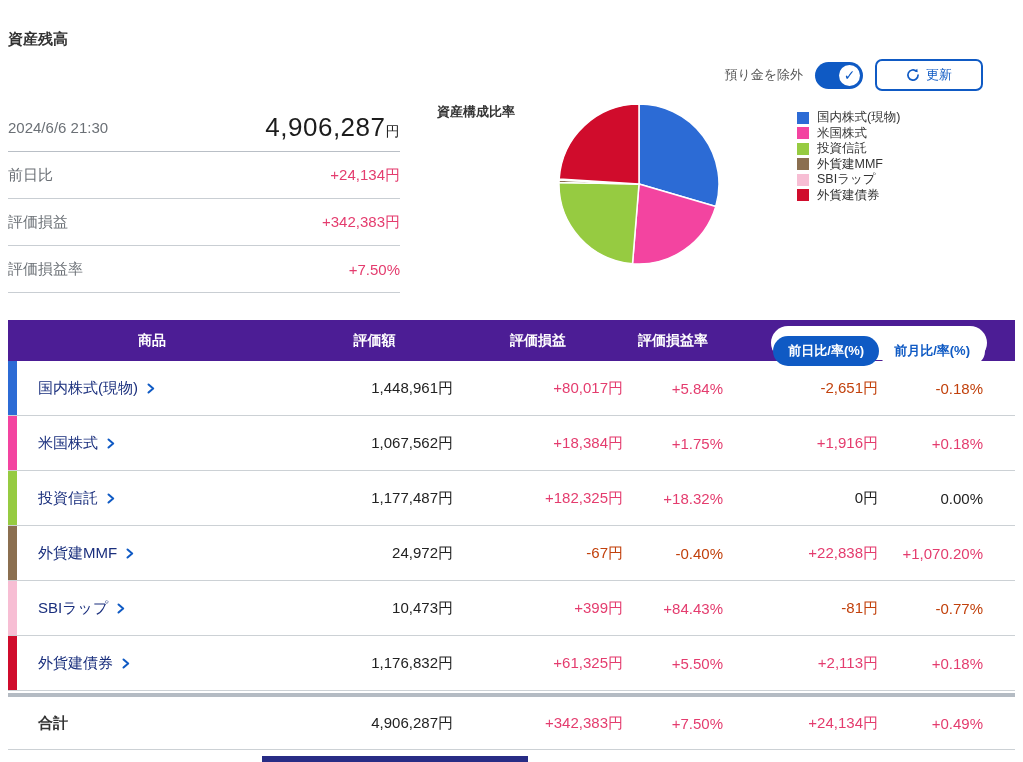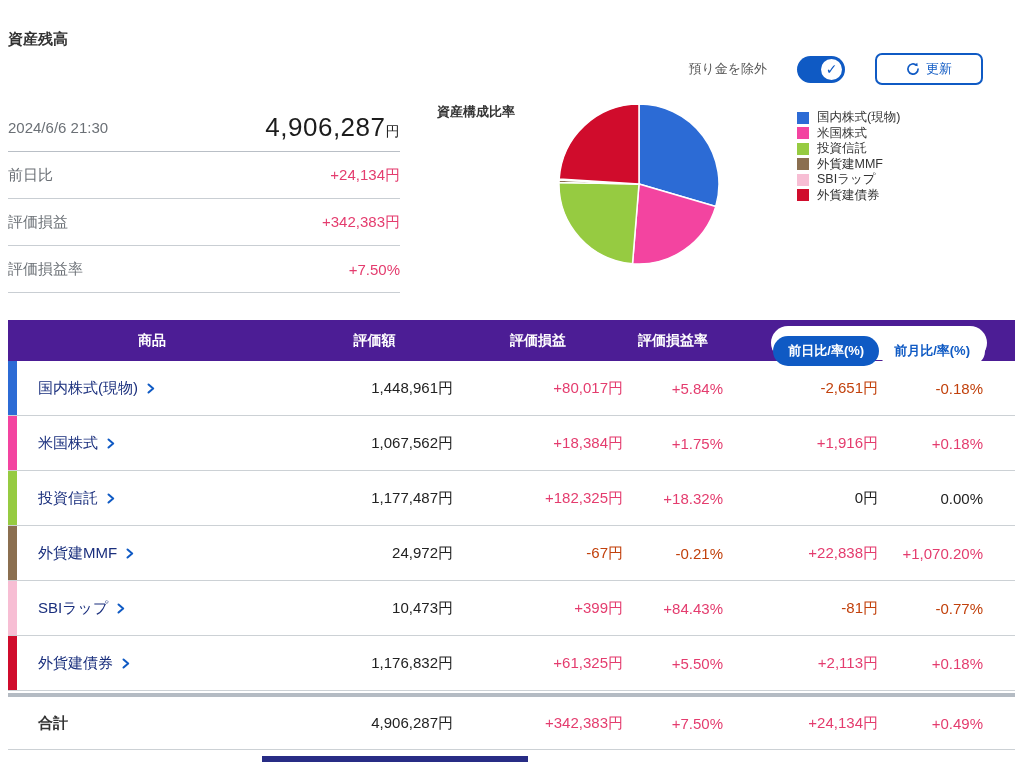--- a/index.html
+++ b/index.html
@@ -2,21 +2,21 @@
 <html><head>
 <meta charset="utf-8">
 <style>
   * { box-sizing: border-box; margin: 0; padding: 0; }
   html,body { width:1023px; height:762px; background:#fff; overflow:hidden; }
   body { position:relative; font-family:"Liberation Sans","DejaVu Sans",sans-serif; color:#222; }
 
   .page-title { position:absolute; left:8px; top:30px; font-size:15px; font-weight:bold; color:#333; }
 
   
-  .controls { position:absolute; top:54px; right:40px; height:30px; display:flex; align-items:center; gap:30px; }
+  .controls { position:absolute; top:60px; right:40px; height:30px; display:flex; align-items:center; gap:12px; }
   .toggle-label { font-size:13px; color:#555; }
   .toggle { width:48px; height:27px; border-radius:14px; background:#0f5ac4; position:relative; cursor:pointer; }
   .toggle-knob { position:absolute; right:3px; top:3px; width:21px; height:21px; border-radius:50%; background:#fff;
                  display:flex; align-items:center; justify-content:center; color:#0f5ac4; font-size:14px; font-weight:bold; }
   .refresh-btn { display:flex; align-items:center; gap:6px; border:2px solid #0f5ac4; border-radius:7px; background:#fff;
                  color:#0f5ac4; font-size:13px; padding:5px 29px; cursor:pointer; }
 
   
   .summary { position:absolute; left:8px; top:103px; width:392px; }
   .sum-head { display:flex; justify-content:space-between; align-items:center; height:49px; border-bottom:1px solid #b9bfc6; }
@@ -197,21 +197,21 @@
   <div class="trow grid-cols">
     <div class="cell-product">
       <div class="row-bar" style="background: rgb(139, 111, 80);"></div>
       <span class="plabel">外貨建MMF</span>
       <svg width="8" height="11" viewBox="0 0 8 11">
         <path d="M1.5 1.5 L6.2 5.5 L1.5 9.5" fill="none" stroke="#0f5ac4" stroke-width="2" stroke-linecap="round" stroke-linejoin="round"></path>
       </svg>
     </div>
     <div class="num">24,972円</div>
     <div class="num neg">-67円</div>
-    <div class="num neg">-0.21%</div>
+    <div class="num neg">-0.40%</div>
     <div class="num pos">+22,838円</div>
     <div class="num pos">+1,070.20%</div>
   </div>
 
   <div class="trow grid-cols">
     <div class="cell-product">
       <div class="row-bar" style="background: rgb(247, 190, 212);"></div>
       <span class="plabel">SBIラップ</span>
       <svg width="8" height="11" viewBox="0 0 8 11">
         <path d="M1.5 1.5 L6.2 5.5 L1.5 9.5" fill="none" stroke="#0f5ac4" stroke-width="2" stroke-linecap="round" stroke-linejoin="round"></path>

